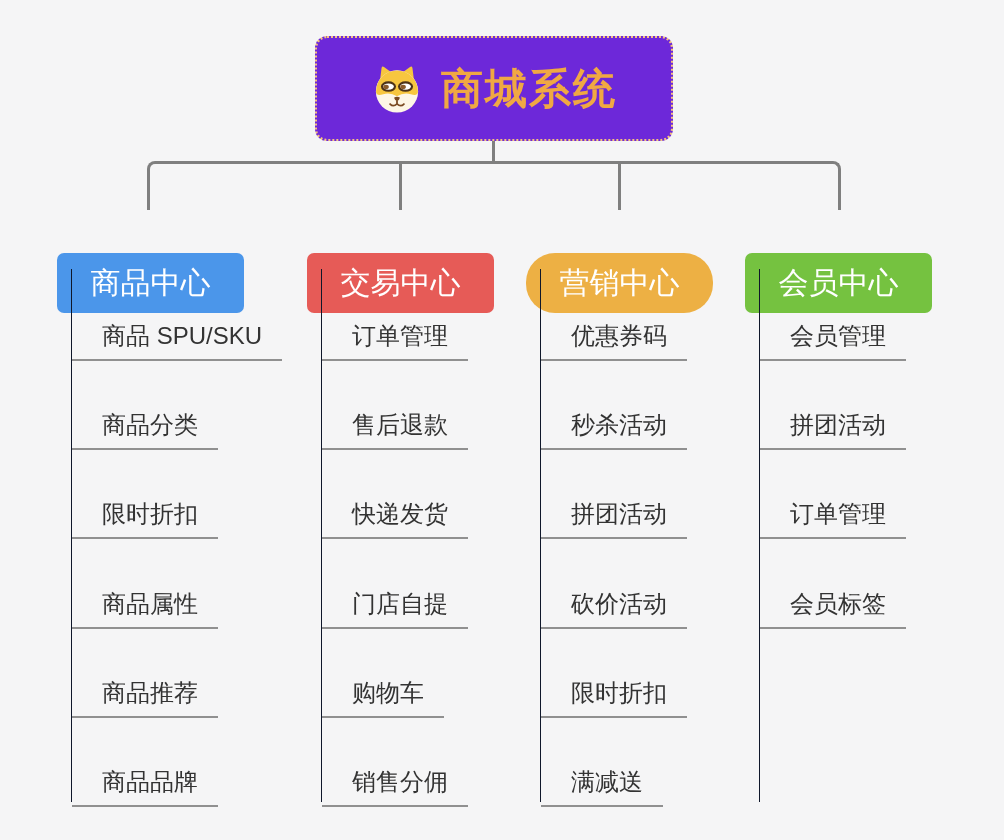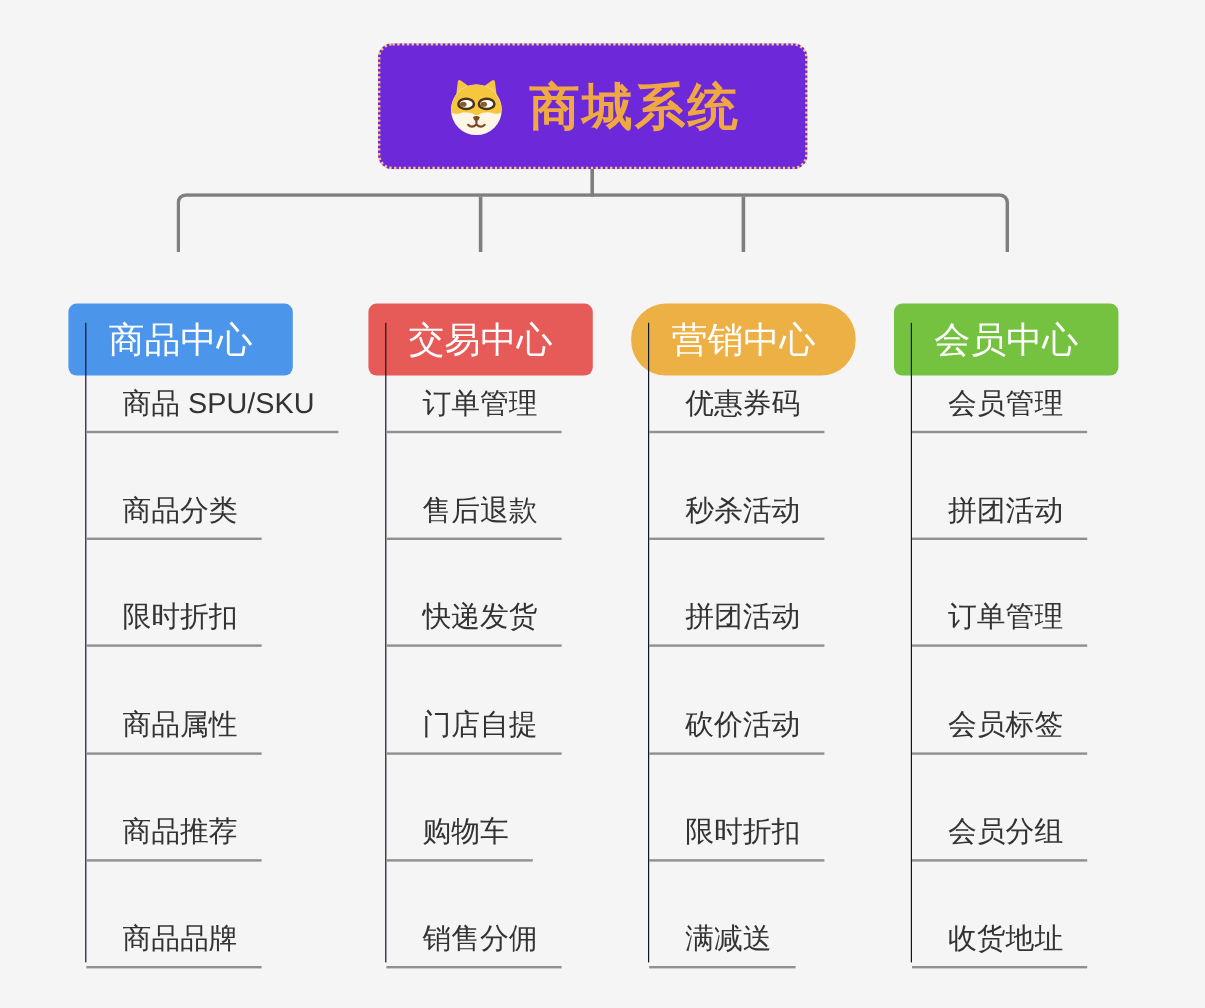--- a/index.html
+++ b/index.html
@@ -151,17 +151,15 @@
     <div class="leaf r3">砍价活动</div>
     <div class="leaf r4">限时折扣</div>
     <div class="leaf r5">满减送</div>
   </div>
 
   <div class="col c3">
     <div class="leaf r0">会员管理</div>
     <div class="leaf r1">拼团活动</div>
     <div class="leaf r2">订单管理</div>
     <div class="leaf r3">会员标签</div>
-    <div class="leaf r4">会员分组</div>
-    <div class="leaf r5">收货地址</div>
   </div>
 
 </div>
 
 </body></html>

